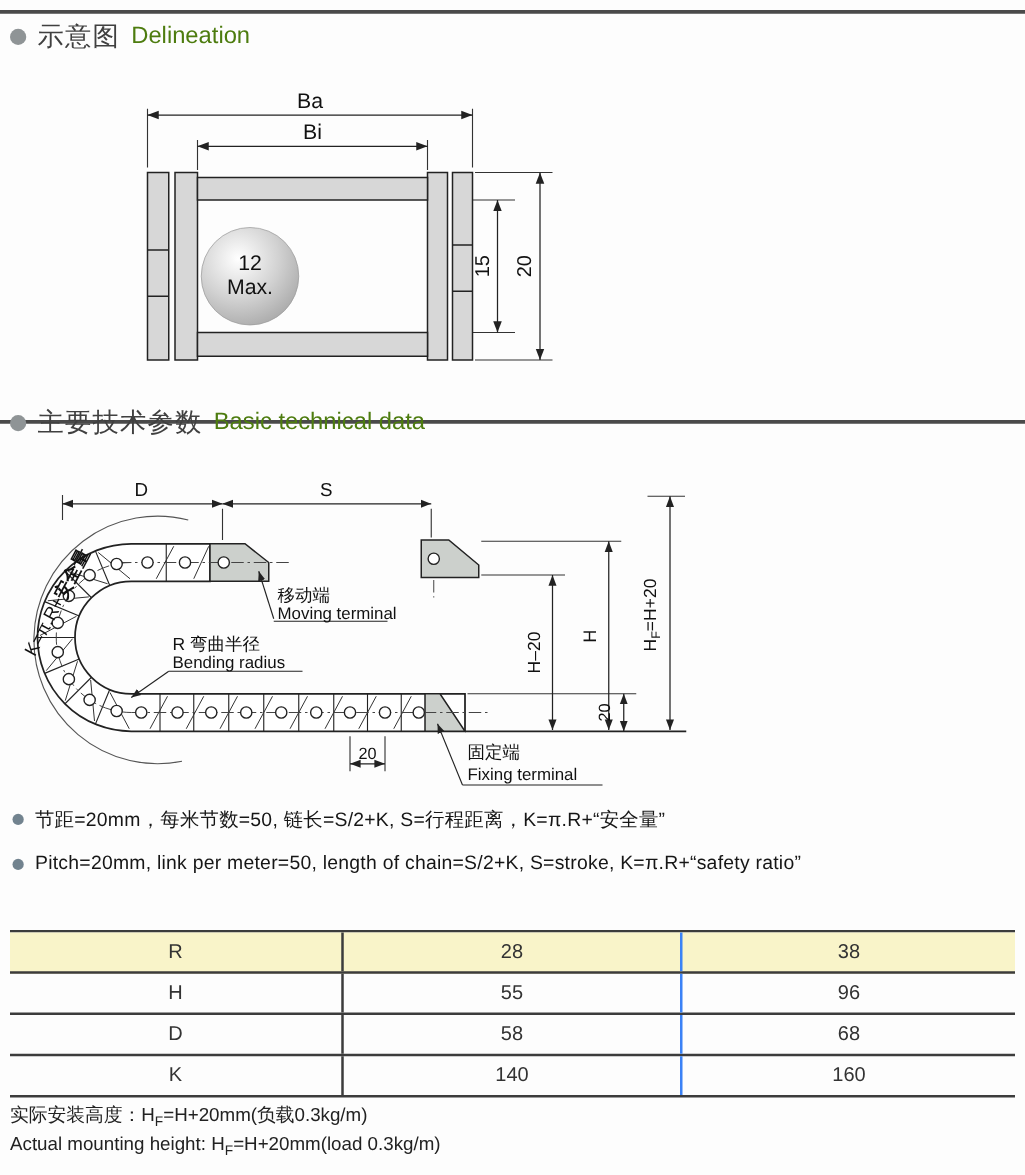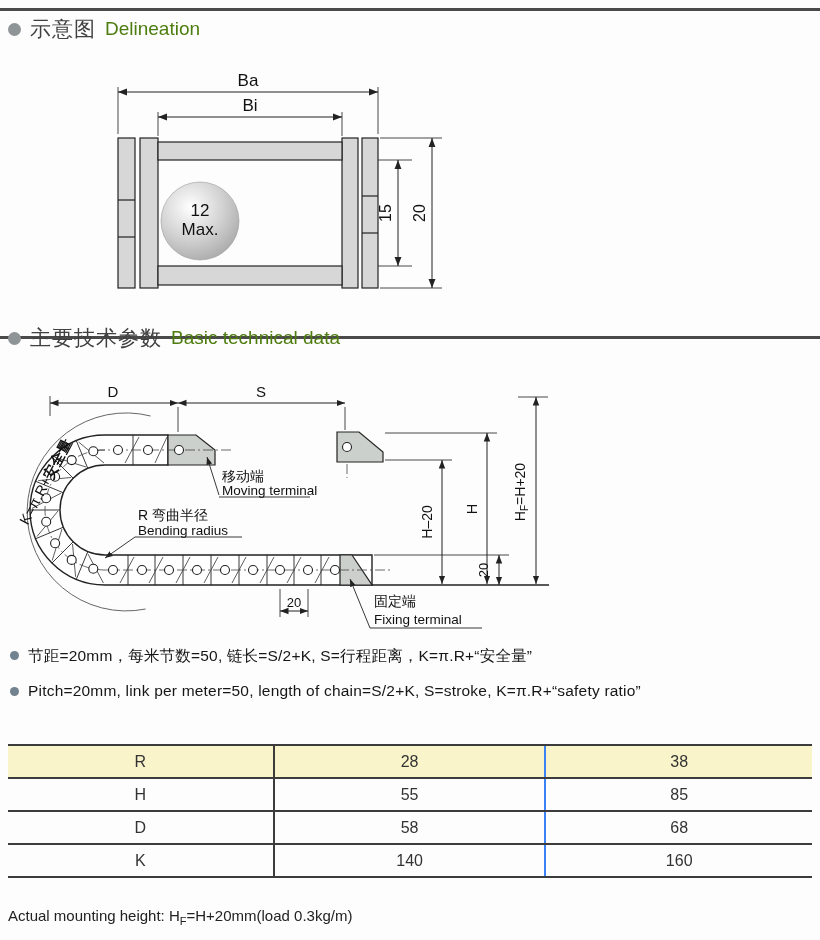--- a/index.html
+++ b/index.html
@@ -257,29 +257,30 @@
 
   <div class="spec-table" style="top:744px;">
     <div class="t-row yellow">
       <div class="t-cell t-c1">R</div>
       <div class="t-cell t-c2">28</div>
       <div class="t-cell t-c3">38</div>
     </div>
     <div class="t-row">
       <div class="t-cell t-c1">H</div>
       <div class="t-cell t-c2">55</div>
-      <div class="t-cell t-c3">85</div>
+      <div class="t-cell t-c3">96</div>
     </div>
     <div class="t-row">
       <div class="t-cell t-c1">D</div>
       <div class="t-cell t-c2">58</div>
       <div class="t-cell t-c3">68</div>
     </div>
     <div class="t-row">
       <div class="t-cell t-c1">K</div>
       <div class="t-cell t-c2">140</div>
       <div class="t-cell t-c3">160</div>
     </div>
   </div>
 
+  <div class="footer-line" style="top:883px;"><span>实际安装高度：H</span><sub>F</sub><span>=H+20mm(负载0.3kg/m)</span></div>
   <div class="footer-line" style="top:907px;"><span>Actual mounting height: H</span><sub>F</sub><span>=H+20mm(load 0.3kg/m)</span></div>
 
 </div>
 
 </body></html>

